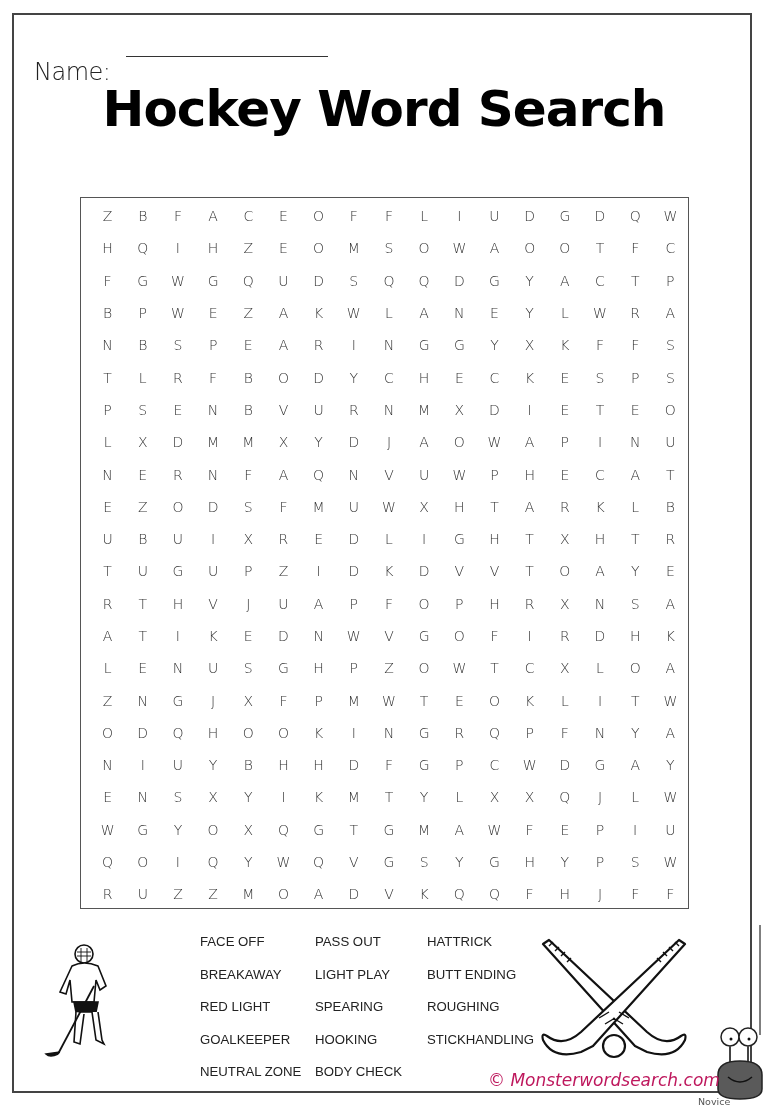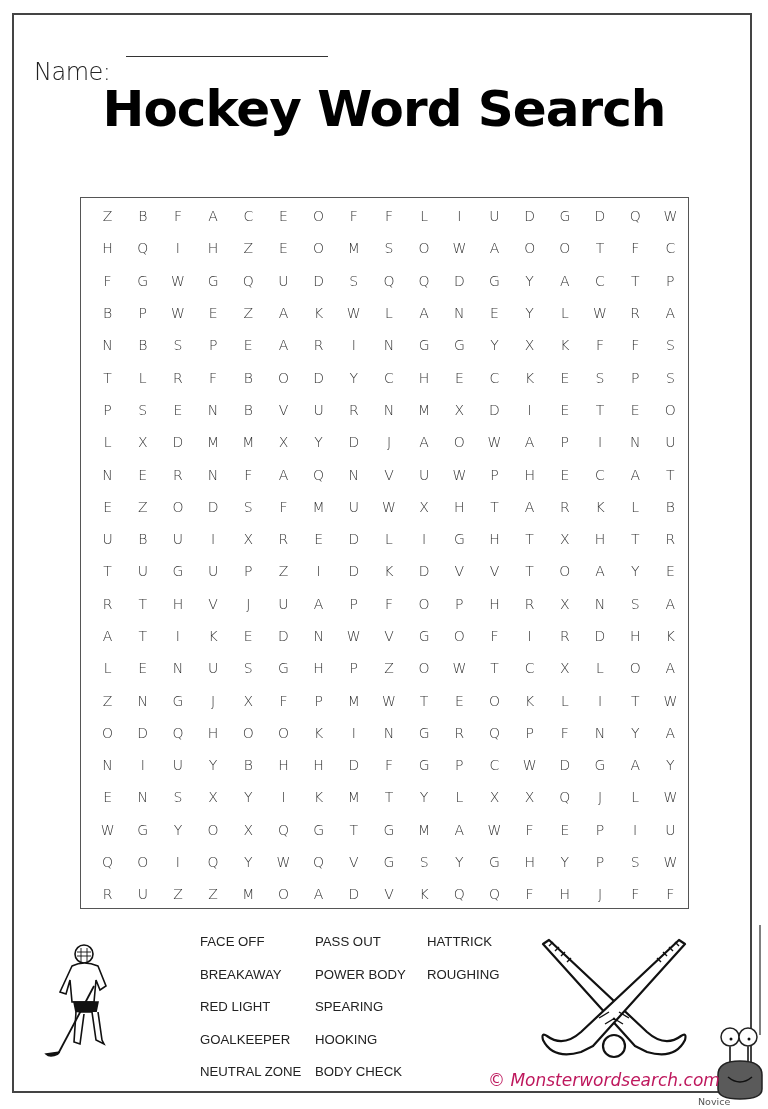--- a/index.html
+++ b/index.html
@@ -465,28 +465,30 @@
 
 <div class="words col0">
   <div class="w">FACE OFF</div>
   <div class="w">BREAKAWAY</div>
   <div class="w">RED LIGHT</div>
   <div class="w">GOALKEEPER</div>
   <div class="w">NEUTRAL ZONE</div>
 </div>
 <div class="words col1">
   <div class="w">PASS OUT</div>
-  <div class="w">POWER BODY</div>
+  <div class="w">LIGHT PLAY</div>
   <div class="w">SPEARING</div>
   <div class="w">HOOKING</div>
   <div class="w">BODY CHECK</div>
 </div>
 <div class="words col2">
   <div class="w">HATTRICK</div>
+  <div class="w">BUTT ENDING</div>
   <div class="w">ROUGHING</div>
+  <div class="w">STICKHANDLING</div>
 </div>
 
 <svg class="sticks" viewBox="0 0 158 125">
   <g fill="#fff" stroke="#111" stroke-width="2.2" stroke-linejoin="round">
     <path d="M8 8 L14 4 L112 96 Q130 112 146 100 Q152 96 150 104 Q140 124 112 116 L100 110 Z"></path>
     <path d="M150 8 L144 4 L46 96 Q28 112 12 100 Q6 96 8 104 Q18 124 46 116 L58 110 Z"></path>
     <circle cx="79" cy="110" r="11"></circle>
   </g>
   <g stroke="#111" stroke-width="1.4">
     <path d="M14 10 l4 -4 M20 15 l4 -4 M26 20 l4 -4 M32 26 l4 -4"></path>

